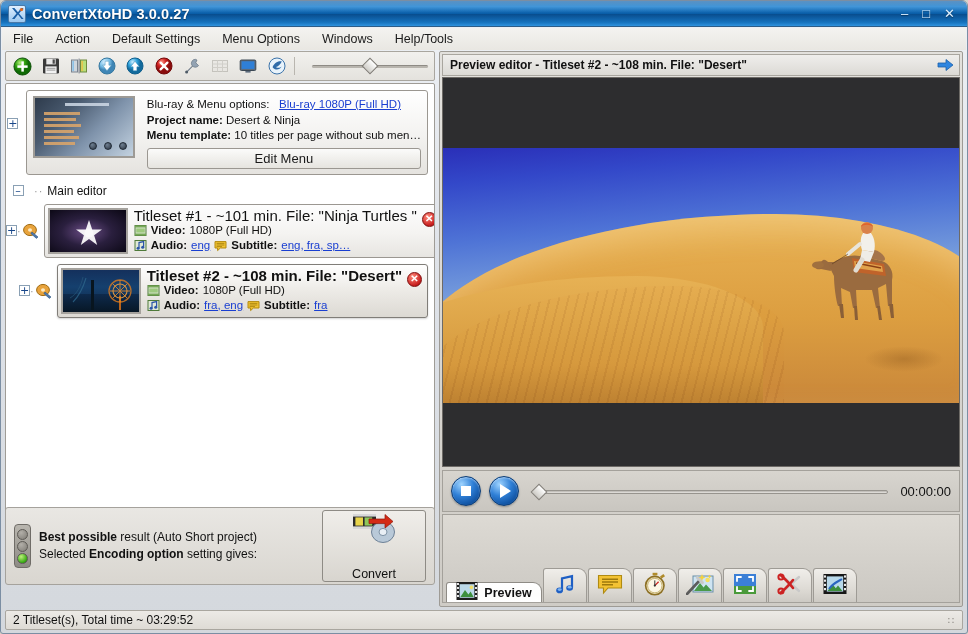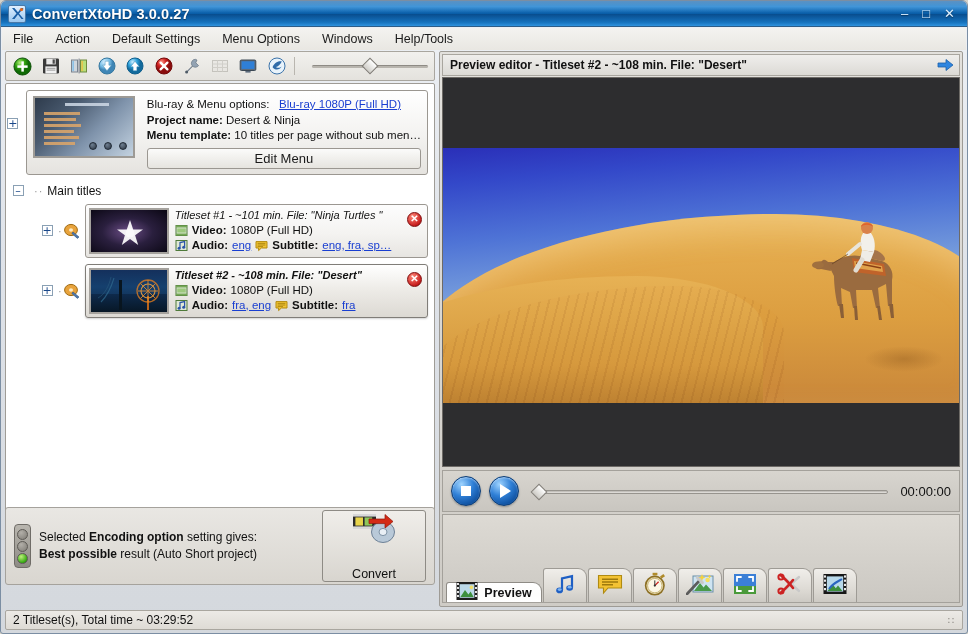--- a/index.html
+++ b/index.html
@@ -124,21 +124,21 @@
     flex: 1; margin-right: 6px; display:flex; gap: 6px; padding: 3px;
     border: 1px solid #9b9791; border-radius: 3px;
     background: linear-gradient(180deg,#fdfdfd 0%, #f4f3f1 55%, #e7e5e1 100%);
   }
   .ts-card.selected {
     background: linear-gradient(180deg,#ffffff 0%, #eeece8 45%, #dcd9d3 100%);
     border-color:#807d78; box-shadow: 0 1px 2px rgba(0,0,0,.18);
   }
   .ts-thumb { width: 80px; height: 46px; flex:none; border: 2px solid #a5a29d; position:relative; overflow:hidden; background:#000;}
   .ts-meta { flex:1; min-width:0; position:relative; padding-right: 22px; }
-  .ts-title { font-size: 11px; color:#111; white-space:nowrap; line-height:15px;font-style:italic;}
+  .ts-title { font-size: 15px; color:#111; white-space:nowrap; line-height:15px;}
   .ts-title.b { font-weight:bold; }
   .ts-line { font-size: 11.5px; color:#111; line-height:15px; white-space:nowrap; display:flex; align-items:center; gap:4px;}
   .del-btn {
     position:absolute; right: 2px; top: 4px; width:15px; height:15px; border-radius:50%;
     background: radial-gradient(circle at 35% 28%, #ff8a7a, #c81f1f 70%, #8f0f0f);
     border: 1px solid #7e0c0c; cursor:pointer;
     display:flex; align-items:center; justify-content:center;
     color:#fff; font-size:10px; font-weight:bold; line-height:1;
   }
 
@@ -421,21 +421,21 @@
               <div class="edit-menu-btn">Edit Menu</div>
             </div>
           </div>
         </div>
 
         <div class="maintitles-row">
           <div style="width:24px; display:flex; justify-content:center;">
             <div class="expander">–</div>
           </div>
           <span class="dotline">··</span>
-          <span class="maintitles-label">Main titles</span>
+          <span class="maintitles-label">Main editor</span>
         </div>
 
         <div class="ts-row">
           <div style="width:30px;"></div>
           <div style="width:22px; display:flex; justify-content:center;">
             <div class="expander">+</div>
           </div>
           <span class="dotline">·</span>
           <div class="ts-disc">
             <svg width="18" height="16" viewBox="0 0 18 16">
@@ -562,24 +562,24 @@
       </div>
 
       <div class="enc-panel">
         <div class="traffic">
           <div class="tl off"></div>
           <div class="tl off"></div>
           <div class="tl green"></div>
         </div>
         <div>
           <div class="enc-text">
+            <b>Best possible</b><span> result (Auto Short project)</span>
+          </div>
+          <div class="enc-text">
             <span>Selected </span><b>Encoding option</b><span> setting gives:</span>
-          </div>
-          <div class="enc-text">
-            <b>Best possible</b><span> result (Auto Short project)</span>
           </div>
         </div>
         <div class="convert-btn">
           <span>
             <svg width="44" height="34" viewBox="0 0 44 34">
               <rect x="1" y="3" width="23" height="15" fill="#2b2b2b"></rect>
               <rect x="1" y="3" width="23" height="2.6" fill="#d8d8d8"></rect>
               <rect x="1" y="15.4" width="23" height="2.6" fill="#d8d8d8"></rect>
               <rect x="3.4" y="6.4" width="7.6" height="8.2" fill="#e8d44a"></rect>
               <rect x="12.6" y="6.4" width="7.6" height="8.2" fill="#8fc75a"></rect>

